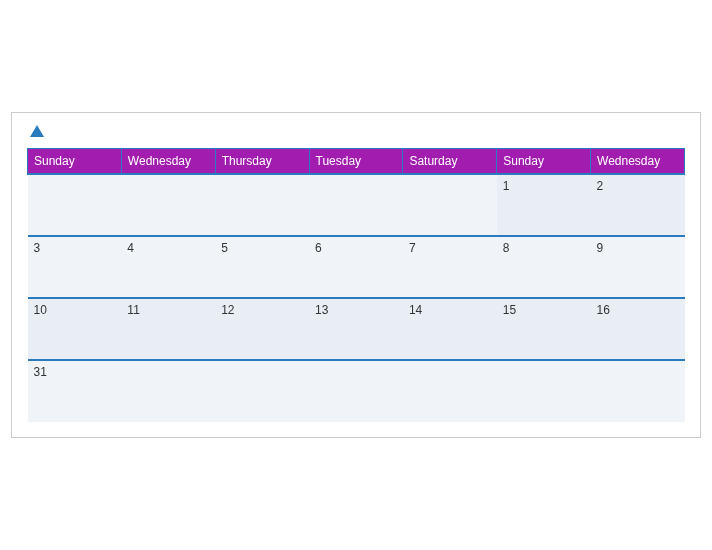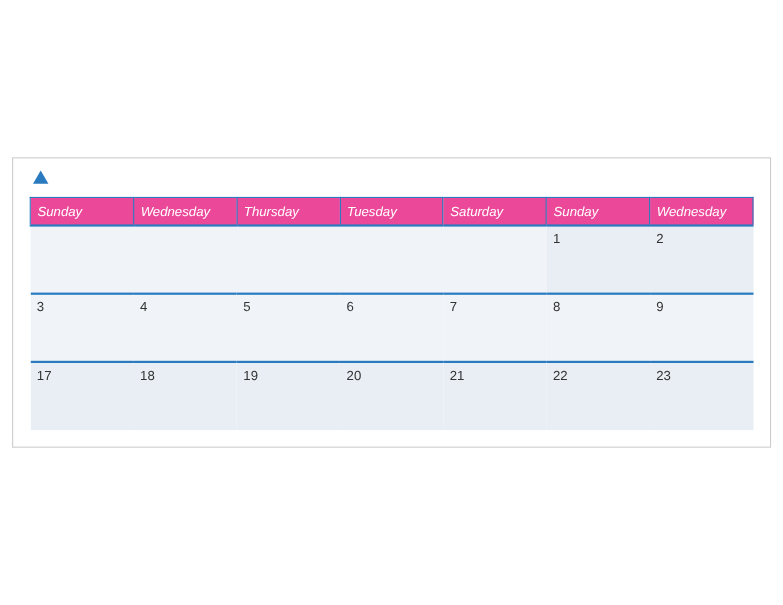--- a/index.html
+++ b/index.html
@@ -63,22 +63,21 @@
       color: #333;
       text-align: right;
       min-width: 130px;
     }
     table {
       width: 100%;
       border-collapse: collapse;
       table-layout: fixed;
     }
     thead tr {
-      background-color: #ec4899;
-      font-style: italic;
+      background-color: #a21caf;
     }
     thead th {
       color: #fff;
       font-size: 12px;
       font-weight: normal;
       padding: 5px 6px;
       text-align: left;
       border: 1px solid #2a7abf;
     }
     tbody tr {
@@ -148,23 +147,32 @@
         <tr>
           <td><span class="day-num">3</span></td>
           <td><span class="day-num">4</span></td>
           <td><span class="day-num">5</span></td>
           <td><span class="day-num">6</span></td>
           <td><span class="day-num">7</span></td>
           <td><span class="day-num">8</span></td>
           <td><span class="day-num">9</span></td>
         </tr>
         <tr>
-          <td><span class="day-num">17</span></td>
-          <td><span class="day-num">18</span></td>
-          <td><span class="day-num">19</span></td>
-          <td><span class="day-num">20</span></td>
-          <td><span class="day-num">21</span></td>
-          <td><span class="day-num">22</span></td>
-          <td><span class="day-num">23</span></td>
+          <td><span class="day-num">10</span></td>
+          <td><span class="day-num">11</span></td>
+          <td><span class="day-num">12</span></td>
+          <td><span class="day-num">13</span></td>
+          <td><span class="day-num">14</span></td>
+          <td><span class="day-num">15</span></td>
+          <td><span class="day-num">16</span></td>
+        </tr>
+        <tr>
+          <td><span class="day-num">31</span></td>
+          <td class="empty-cell" style="background-color: rgb(240, 244, 248); border-top: 2px solid rgb(42, 122, 191);"></td>
+          <td class="empty-cell" style="background-color: rgb(240, 244, 248); border-top: 2px solid rgb(42, 122, 191);"></td>
+          <td class="empty-cell" style="background-color: rgb(240, 244, 248); border-top: 2px solid rgb(42, 122, 191);"></td>
+          <td class="empty-cell" style="background-color: rgb(240, 244, 248); border-top: 2px solid rgb(42, 122, 191);"></td>
+          <td class="empty-cell" style="background-color: rgb(240, 244, 248); border-top: 2px solid rgb(42, 122, 191);"></td>
+          <td class="empty-cell" style="background-color: rgb(240, 244, 248); border-top: 2px solid rgb(42, 122, 191);"></td>
         </tr>
       </tbody>
   </table>
 </div>
 
 </body></html>

